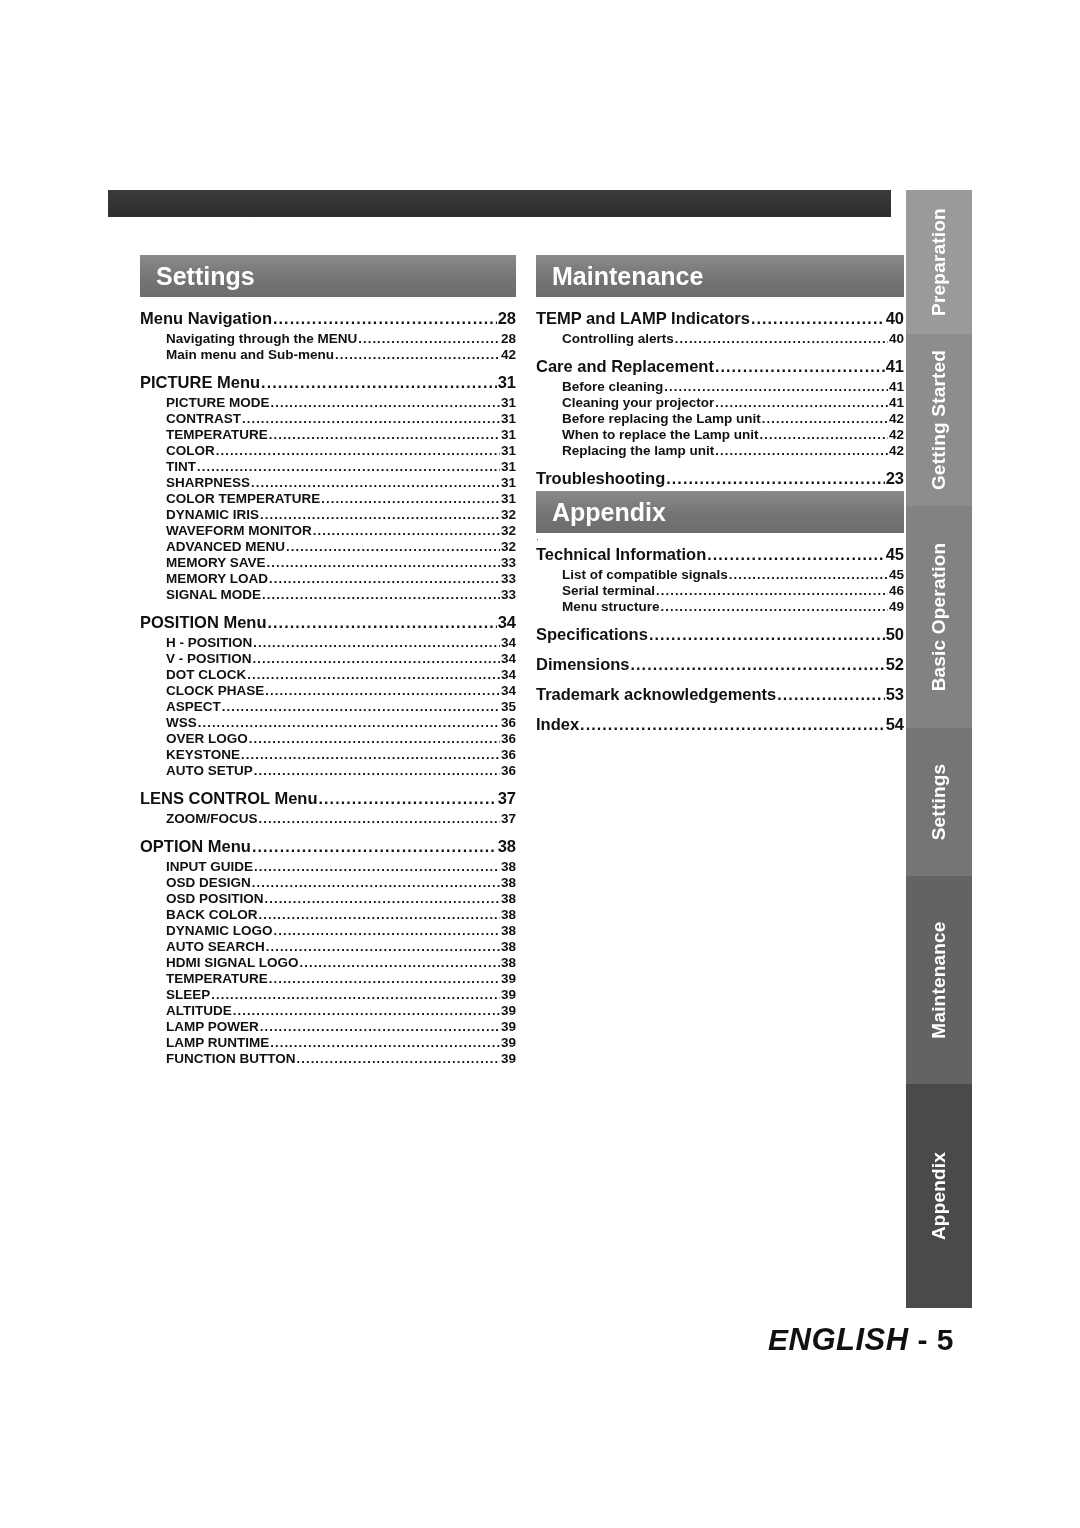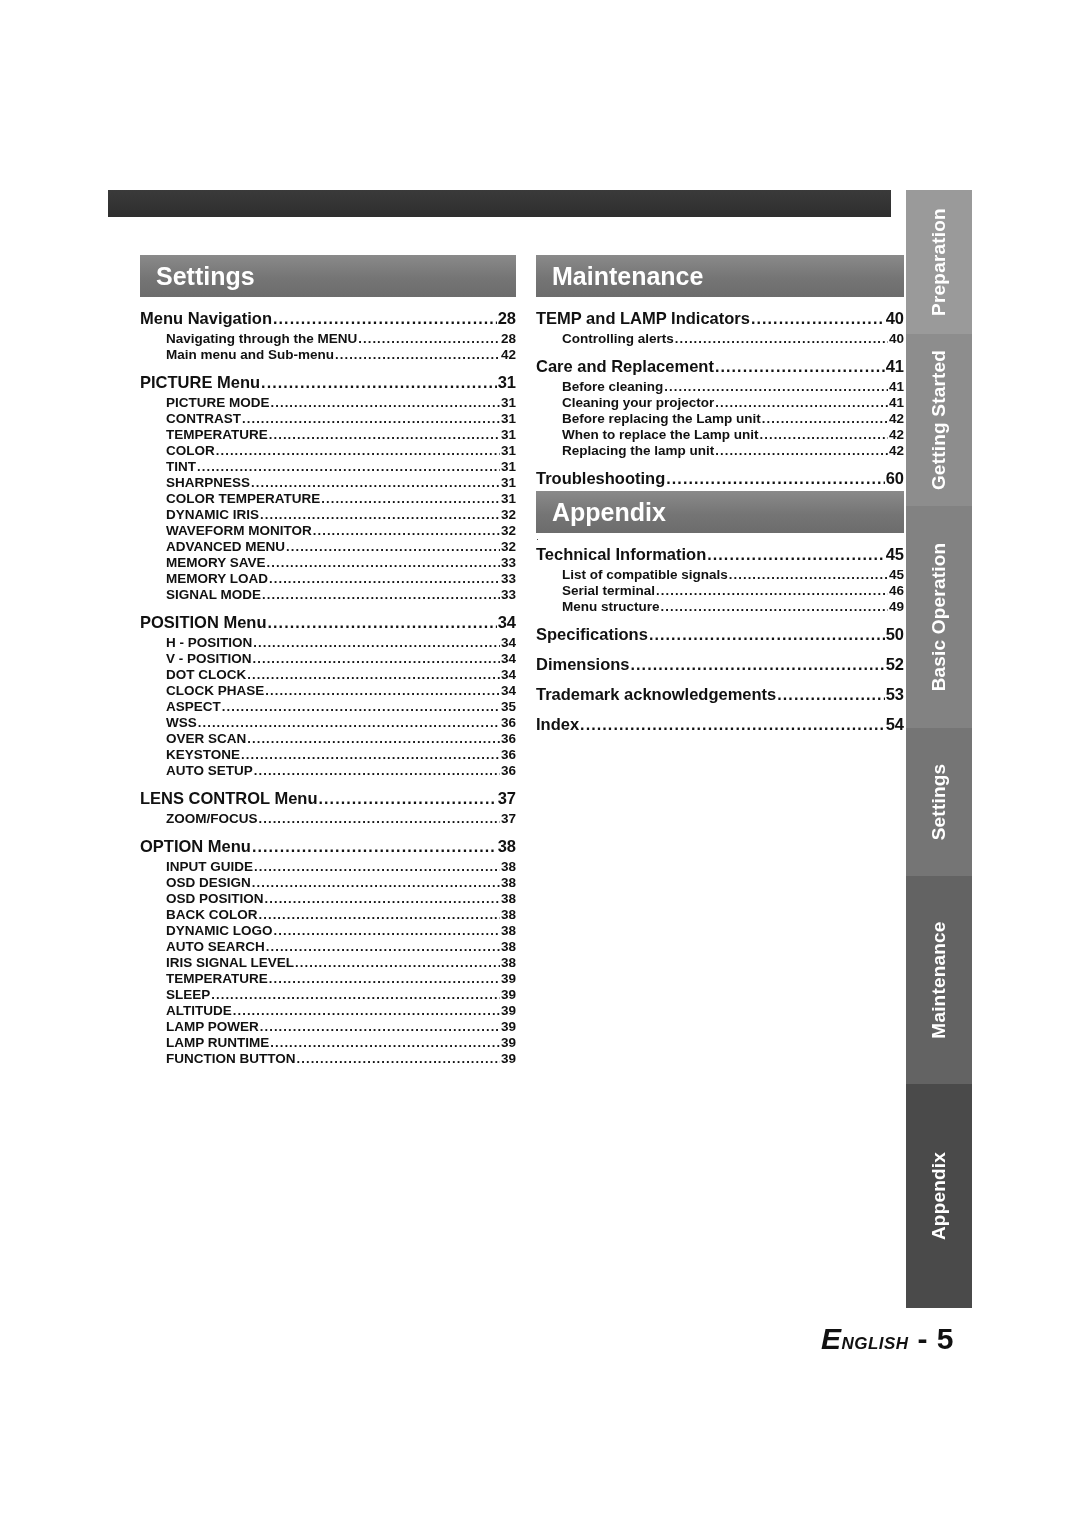--- a/index.html
+++ b/index.html
@@ -133,21 +133,21 @@
   
   .footer {
     position: absolute;
     right: 126px;
     top: 1322px;
     font-weight: bold;
     color: #111;
     letter-spacing: 0.5px;
   }
   .footer .big { font-size: 30px; font-style: italic; }
-  .footer .small { font-size: 17px; font-style: italic; }
+  .footer .small { font-size: 31px; font-style: italic; }
   .footer .num { font-size: 30px; font-style: normal; }
 
   .tiny-mark {
     position: absolute;
     left: 536px;
     top: 534px;
     font-size: 9px;
     color: #333;
   }
 </style>
@@ -295,21 +295,21 @@
         <span class="txt">ASPECT</span>
         <span class="dots">........................................................................................................................</span>
         <span class="pg">35</span>
       </div>
       <div class="entry lvl2">
         <span class="txt">WSS</span>
         <span class="dots">........................................................................................................................</span>
         <span class="pg">36</span>
       </div>
       <div class="entry lvl2">
-        <span class="txt">OVER SCAN</span>
+        <span class="txt">OVER LOGO</span>
         <span class="dots">........................................................................................................................</span>
         <span class="pg">36</span>
       </div>
       <div class="entry lvl2">
         <span class="txt">KEYSTONE</span>
         <span class="dots">........................................................................................................................</span>
         <span class="pg">36</span>
       </div>
       <div class="entry lvl2">
         <span class="txt">AUTO SETUP</span>
@@ -355,21 +355,21 @@
         <span class="txt">DYNAMIC LOGO</span>
         <span class="dots">........................................................................................................................</span>
         <span class="pg">38</span>
       </div>
       <div class="entry lvl2">
         <span class="txt">AUTO SEARCH</span>
         <span class="dots">........................................................................................................................</span>
         <span class="pg">38</span>
       </div>
       <div class="entry lvl2">
-        <span class="txt">IRIS SIGNAL LEVEL</span>
+        <span class="txt">HDMI SIGNAL LOGO</span>
         <span class="dots">........................................................................................................................</span>
         <span class="pg">38</span>
       </div>
       <div class="entry lvl2">
         <span class="txt">TEMPERATURE</span>
         <span class="dots">........................................................................................................................</span>
         <span class="pg">39</span>
       </div>
       <div class="entry lvl2">
         <span class="txt">SLEEP</span>
@@ -435,21 +435,21 @@
         <span class="pg">42</span>
       </div>
       <div class="entry lvl2">
         <span class="txt">Replacing the lamp unit</span>
         <span class="dots">........................................................................................................................</span>
         <span class="pg">42</span>
       </div>
       <div class="entry lvl1">
         <span class="txt">Troubleshooting</span>
         <span class="dots">........................................................................................................................</span>
-        <span class="pg">60</span>
+        <span class="pg">23</span>
       </div>
       <div class="sec-head">Appendix</div>
       <div class="entry lvl1 first">
         <span class="txt">Technical Information</span>
         <span class="dots">........................................................................................................................</span>
         <span class="pg">45</span>
       </div>
       <div class="entry lvl2">
         <span class="txt">List of compatible signals</span>
         <span class="dots">........................................................................................................................</span>

